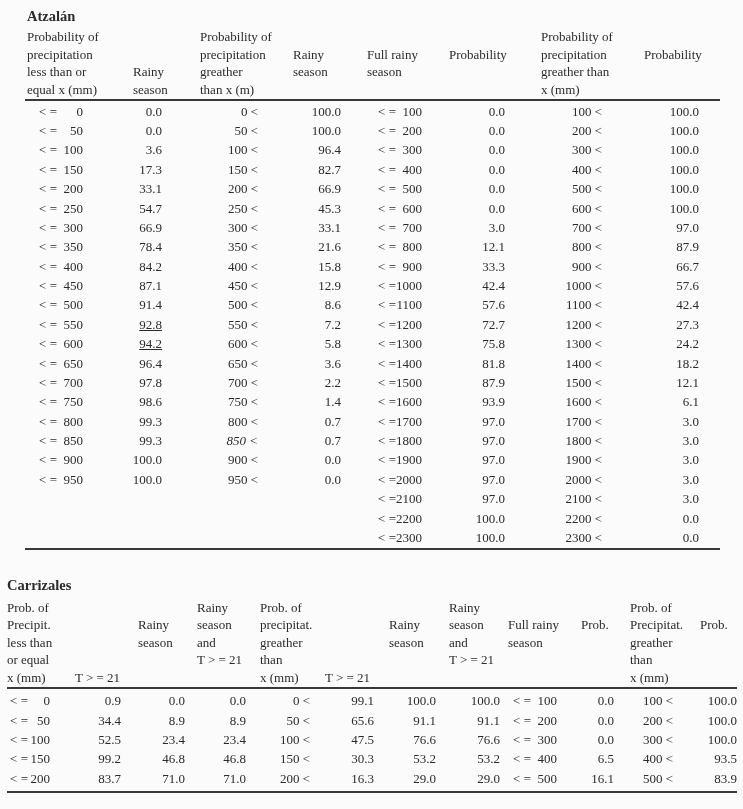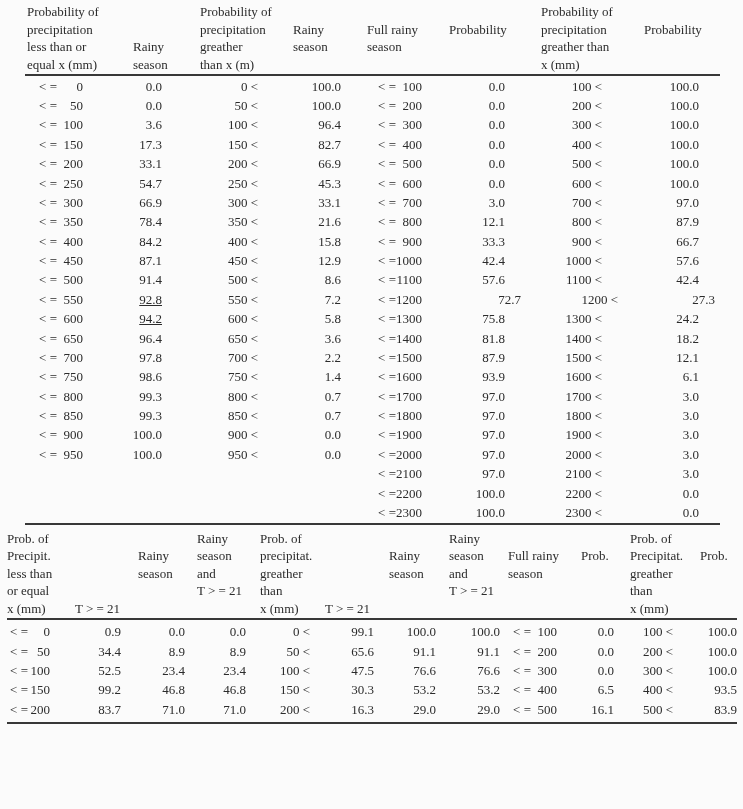--- a/index.html
+++ b/index.html
@@ -32,20 +32,21 @@
   .tbody-c .trow { height:19.4px; }
   .tcell { text-align:right; font-size:13px; white-space:nowrap; }
   .tcell.le { display:flex; justify-content:flex-end; }
   .tcell.le .num { display:inline-block; text-align:right; }
 </style>
 </head>
 <body style="background: rgb(251, 251, 251); color: rgb(43, 43, 43);">
 
 <div class="doc">
 
+  <div class="tbl-title title-a">Atzalán</div>
 
   <div>
     <div class="thead thead-a">
         <div class="hcell" style="left: 0px; top: 0px;">Probability of
 precipitation
 less than or
 equal x (mm)</div>
         <div class="hcell" style="left: 106px; top: 35px;">Rainy
 season</div>
         <div class="hcell" style="left: 173px; top: 0px;">Probability of
@@ -246,21 +247,21 @@
             <span>&lt; =</span>
             <span class="num" style="min-width: 26px;">550</span>
           </div>
           <div class="tcell val" style="width: 79px; text-decoration: underline;">92.8</div>
           <div class="tcell gt" style="width: 96px;">550 &lt;</div>
           <div class="tcell val" style="width: 83px;">7.2</div>
           <div class="tcell le" style="width: 81px;">
             <span>&lt; =</span>
             <span class="num" style="min-width: 26px;">1200</span>
           </div>
-          <div class="tcell val" style="width: 83px; margin-left: 16px;">72.7</div>
+          <div class="tcell val" style="width: 83px;">72.7</div>
           <div class="tcell gt" style="width: 97px;">1200 &lt;</div>
           <div class="tcell val" style="width: 97px;">27.3</div>
         </div>
         <div class="trow">
           <div class="tcell le" style="width: 58px;">
             <span>&lt; =</span>
             <span class="num" style="min-width: 26px;">600</span>
           </div>
           <div class="tcell val" style="width: 79px; text-decoration: underline;">94.2</div>
           <div class="tcell gt" style="width: 96px;">600 &lt;</div>
@@ -336,21 +337,21 @@
           <div class="tcell val" style="width: 83px;">97.0</div>
           <div class="tcell gt" style="width: 97px;">1700 &lt;</div>
           <div class="tcell val" style="width: 97px;">3.0</div>
         </div>
         <div class="trow">
           <div class="tcell le" style="width: 58px;">
             <span>&lt; =</span>
             <span class="num" style="min-width: 26px;">850</span>
           </div>
           <div class="tcell val" style="width: 79px;">99.3</div>
-          <div class="tcell gt" style="width: 96px;">850 &lt;</div>
+          <div class="tcell gt" style="width: 96px; font-style: italic;">850 &lt;</div>
           <div class="tcell val" style="width: 83px;">0.7</div>
           <div class="tcell le" style="width: 81px;">
             <span>&lt; =</span>
             <span class="num" style="min-width: 26px;">1800</span>
           </div>
           <div class="tcell val" style="width: 83px;">97.0</div>
           <div class="tcell gt" style="width: 97px;">1800 &lt;</div>
           <div class="tcell val" style="width: 97px;">3.0</div>
         </div>
         <div class="trow">
@@ -421,20 +422,21 @@
             <span class="num" style="min-width: 26px;">2300</span>
           </div>
           <div class="tcell val" style="width: 83px;">100.0</div>
           <div class="tcell gt" style="width: 97px;">2300 &lt;</div>
           <div class="tcell val" style="width: 97px;">0.0</div>
         </div>
       </div>
     <div class="rule rule-a"></div>
   </div>
 
+  <div class="tbl-title title-c">Carrizales</div>
 
   <div>
     <div class="thead thead-c">
         <div class="hcell" style="left: 0px; top: 0px;">Prob. of
 Precipit.
 less than
 or equal
 x (mm)</div>
         <div class="hcell" style="left: 68px; top: 70px;">T &gt; = 21</div>
         <div class="hcell" style="left: 131px; top: 17.5px;">Rainy

